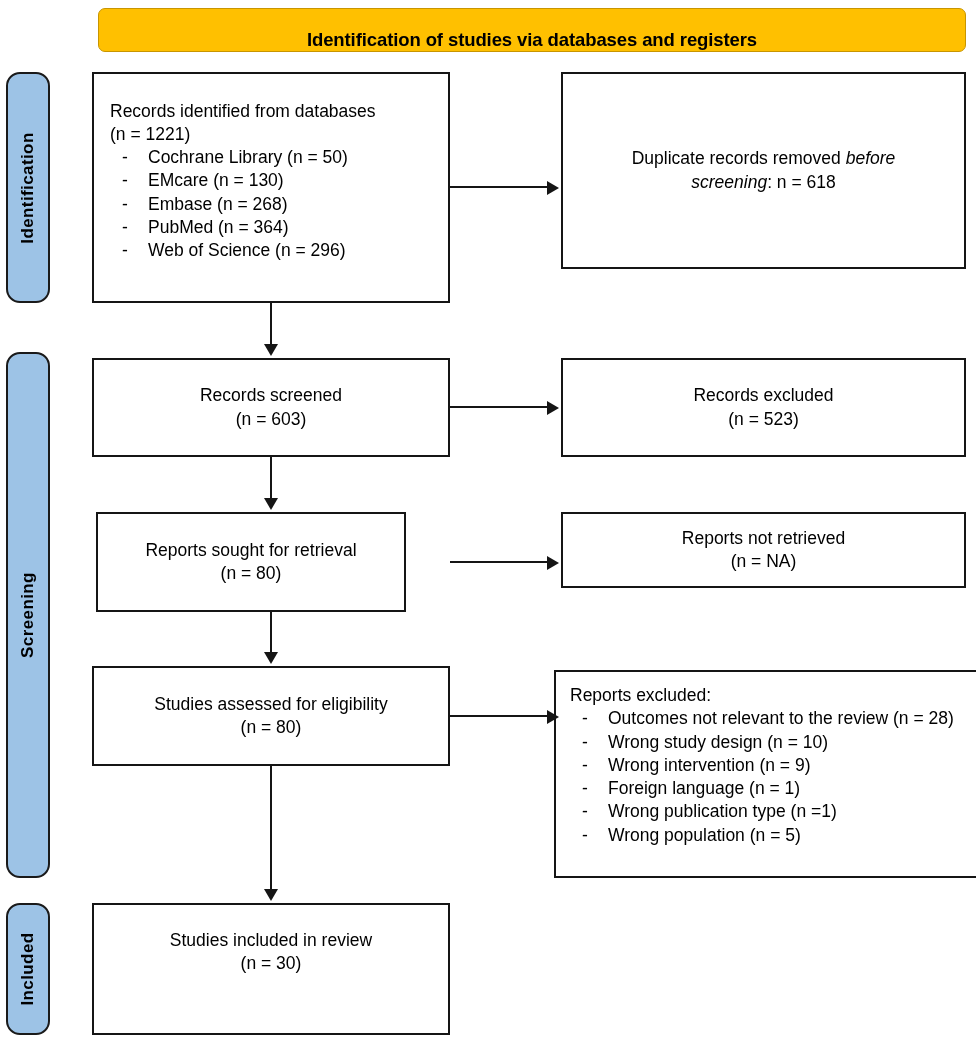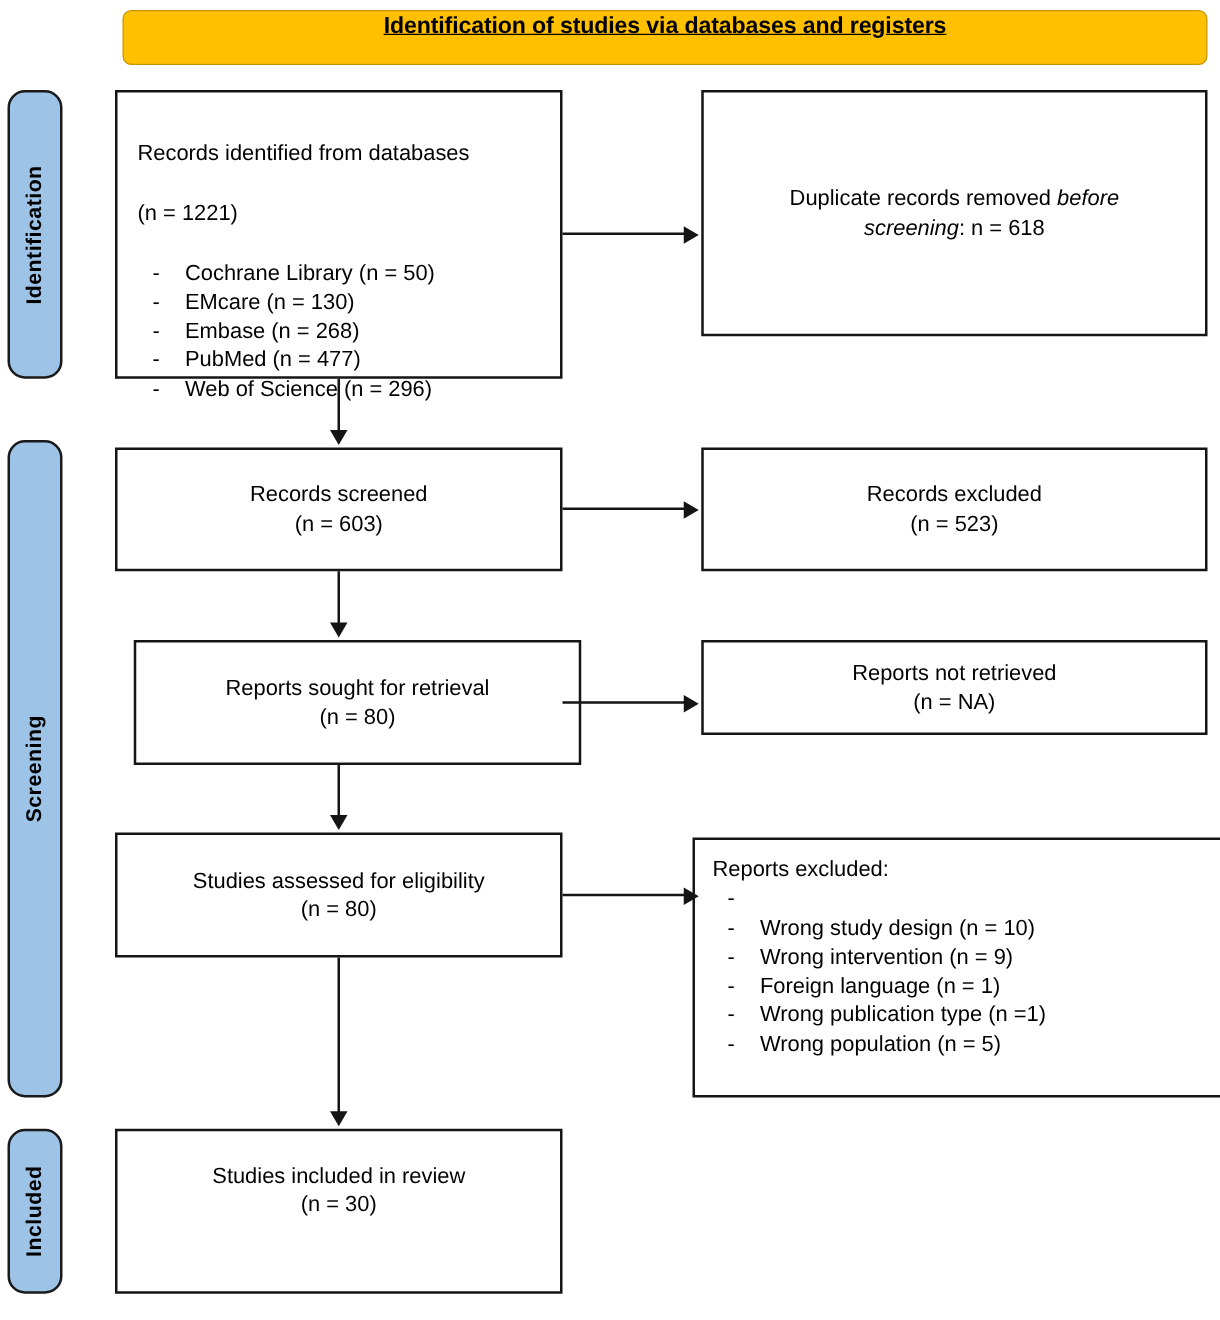--- a/index.html
+++ b/index.html
@@ -23,24 +23,23 @@
   .banner {
     position: absolute;
     left: 98px;
     top: 8px;
     width: 868px;
     height: 44px;
     background: #ffc000;
     border: 1px solid #c89500;
     border-radius: 7px;
     display: flex;
-    align-items: flex-start;
+    align-items: flex-end;
     justify-content: center;
     box-sizing: border-box;
-    text-decoration: underline;
   }
   .banner-text {
     font-size: 18.5px;
     font-weight: bold;
     letter-spacing: -0.1px;
     color: #000000;
     text-align: center;
     white-space: nowrap;
   }
 
@@ -115,27 +114,27 @@
     padding-left: 12px;
     box-sizing: border-box;
   }
   .bullet-text { flex: 1 1 auto; }
 
   
   #box-identified       { left: 92px;  top: 72px;  width: 358px; height: 231px; }
   #box-duplicates       { left: 561px; top: 72px;  width: 405px; height: 197px; }
   #box-screened         { left: 92px;  top: 358px; width: 358px; height: 99px;  }
   #box-excluded-records { left: 561px; top: 358px; width: 405px; height: 99px;  }
-  #box-sought           { left: 107px;  top: 512px; width: 358px; height: 100px; }
+  #box-sought           { left: 96px;  top: 512px; width: 310px; height: 100px; }
   #box-not-retrieved    { left: 561px; top: 512px; width: 405px; height: 76px; }
   #box-assessed         { left: 92px;  top: 666px; width: 358px; height: 100px; }
   #box-reports-excluded { left: 554px; top: 670px; width: 476px; height: 208px; }
   #box-included         { left: 92px;  top: 903px; width: 358px; height: 132px; }
 
-  #box-identified .fbox-inner  { padding: 1px 10px 14px 16px; justify-content: space-between; margin-top: 36px; }
+  #box-identified .fbox-inner  { padding: 1px 10px 14px 16px; justify-content: center; }
   #box-duplicates .fbox-inner  { padding: 10px 30px; }
   #box-reports-excluded .fbox-inner { padding: 12px 8px 12px 14px; justify-content: flex-start; }
 
   
   .conn { position: absolute; background: #151515; }
   .conn-v { width: 2px; }
   .conn-h { height: 2px; }
 
   .arrowhead {
     position: absolute;
@@ -204,21 +203,21 @@
         <li>
           <span class="bullet-dash">-</span>
           <span class="bullet-text">EMcare (n = 130)</span>
         </li>
         <li>
           <span class="bullet-dash">-</span>
           <span class="bullet-text">Embase (n = 268)</span>
         </li>
         <li>
           <span class="bullet-dash">-</span>
-          <span class="bullet-text">PubMed (n = 477)</span>
+          <span class="bullet-text">PubMed (n = 364)</span>
         </li>
         <li>
           <span class="bullet-dash">-</span>
           <span class="bullet-text">Web of Science (n = 296)</span>
         </li>
       </ul>
     </div>
   </div>
 
   <div class="fbox" id="box-duplicates">
@@ -262,20 +261,21 @@
       <div class="line">(n = 80)</div>
     </div>
   </div>
 
   <div class="fbox" id="box-reports-excluded">
     <div class="fbox-inner lead">
       <div class="line">Reports excluded:</div>
       <ul class="blist">
         <li>
           <span class="bullet-dash">-</span>
+          <span class="bullet-text">Outcomes not relevant to the review (n = 28)</span>
         </li>
         <li>
           <span class="bullet-dash">-</span>
           <span class="bullet-text">Wrong study design (n = 10)</span>
         </li>
         <li>
           <span class="bullet-dash">-</span>
           <span class="bullet-text">Wrong intervention (n = 9)</span>
         </li>
         <li>

